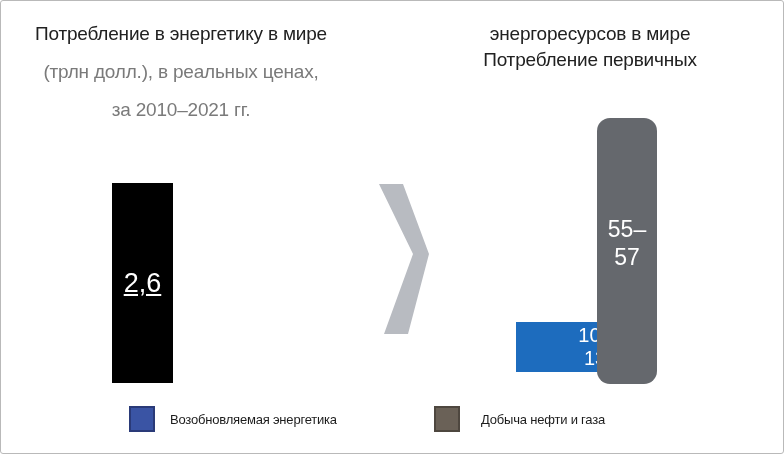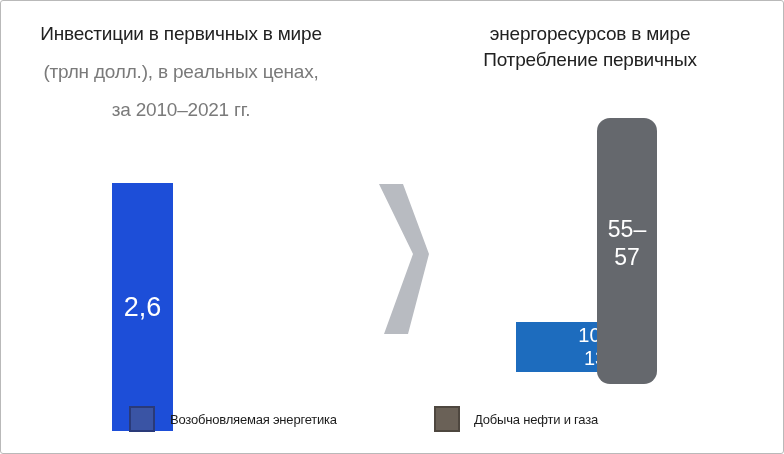--- a/index.html
+++ b/index.html
@@ -30,52 +30,52 @@
 
   .bar {
     position: absolute;
     display: flex;
     align-items: center;
     justify-content: center;
     color: #ffffff;
   }
   .bar .lbl { text-align: center; }
 
-  #bar-left-renewable  { left: 111px; top: 182px; width: 61px; height: 248px; background: #1d4ed8; font-size: 27px; }
+  #bar-left-renewable  { left: 111px; top: 182px; width: 61px; height: 200px; background: #000000; font-size: 27px; text-decoration: underline; }
   #bar-left-oilgas     { left: 189px; top: 118px; width: 60px; height: 264px; background: #75787b; font-size: 27px; }
   #bar-left-oilgas .lbl { transform: translateY(-9px); }
   #bar-right-renewable { left: 515px; top: 321px; width: 62px; height: 50px;  background: #1d6cbe; font-size: 20px; line-height: 23px; padding-left: 48px; }
   #bar-right-oilgas    { left: 596px; top: 117px; width: 60px; height: 266px; background: #65686d; font-size: 23px; line-height: 28px; border-radius: 13px; }
   #bar-right-oilgas .lbl { transform: translateY(-8px); }
 
   .chevron-svg { position: absolute; left: 0; top: 0; pointer-events: none; }
 
   .legend-item {
     position: absolute;
     top: 404px;
     display: flex;
     align-items: center;
     height: 28px;
     font-size: 13px;
     color: #1c1c1c;
     letter-spacing: -0.2px;
   }
   #legend-renewable { left: 128px; gap: 15px; }
-  #legend-oilgas    { left: 433px; gap: 14px; }
+  #legend-oilgas    { left: 433px; gap: 21px; }
   .swatch { width: 22px; height: 22px; flex: 0 0 auto; }
   .swatch.blue { background: #3a54a4; border: 2px solid #2a3a78; }
   .swatch.gray { background: #6a6157; border: 2px solid #4e473f; }
 </style>
 </head>
 <body>
 
 <div class="canvas">
 
   <div class="chart-title left">
-    <div class="t-dark">Инвестиции в первичных в мире</div>
+    <div class="t-dark">Потребление в энергетику в мире</div>
     <div class="t-muted">(трлн долл.), в реальных ценах,</div>
     <div class="t-muted">за 2010–2021 гг.</div>
   </div>
 
   <div class="chart-title right">
     <div class="t-dark">энергоресурсов в мире</div>
     <div class="t-dark">Потребление первичных</div>
   </div>
 
   <div class="bar" id="bar-left-renewable">

